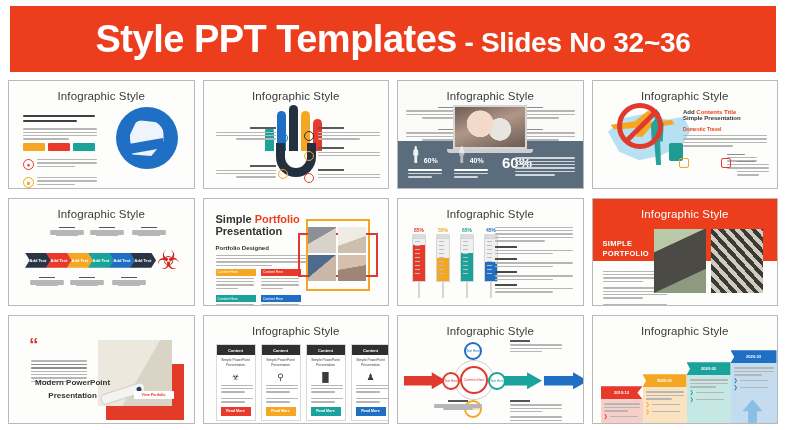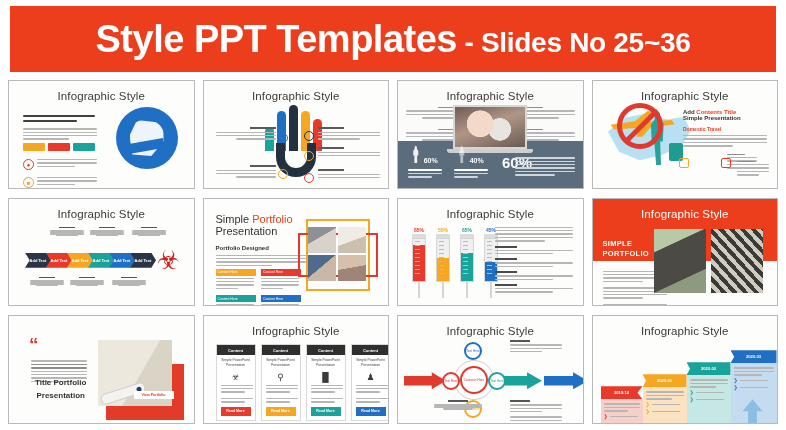--- a/index.html
+++ b/index.html
@@ -174,21 +174,21 @@
     clip-path: polygon(0 0, 82% 0, 100% 50%, 82% 100%, 0 100%, 18% 50%);
   }
   .tl-label { position: absolute; width: 40px; text-align: center; font-size: 3.6px; color:#666; }
   .tl-label .h { height: 1.8px; background: #555; width: 16px; margin: 0 auto 2px; }
   .biohazard {
     position: absolute; right: 12px; top: 48px; width: 26px; height: 26px;
     color: #d0221c; font-size: 26px; line-height: 26px; text-align: center;
   }
 
   
-  .s6-title { position: absolute; left: 12px; top: 14px; font-size: 11px; font-weight: normal; color: #333; }
+  .s6-title { position: absolute; left: 12px; top: 14px; font-size: 11px; font-weight: bold; color: #333; }
   .s6-title em { color: #ec3e1c; font-style: normal; }
   .s6-title .l2 { display: block; }
   .s6-sub { position: absolute; left: 12px; top: 46px; font-size: 6px; font-weight: bold; color: #333; }
   .s6-boxes { position: absolute; left: 12px; top: 70px; display: grid; grid-template-columns: 1fr 1fr; gap: 4px 5px; width: 86px; }
   .s6-box { width: 40px; }
   .s6-bh { height: 7px; display: flex; align-items: center; padding-left: 2px; font-size: 3.4px; color: #fff; }
   .s6-photos {
     position: absolute; right: 22px; top: 28px;
     display: grid; grid-template-columns: 28px 28px; grid-template-rows: 26px 26px; gap: 2px;
   }
@@ -283,21 +283,21 @@
     clip-path: polygon(50% 0, 100% 40%, 72% 40%, 72% 100%, 28% 100%, 28% 40%, 0 40%);
   }
 </style>
 </head>
 <body>
 
 <div class="page">
 
   <div class="banner">
     <div class="banner-text">
-      <span class="banner-main">Style PPT Templates</span><span class="banner-sub"> - Slides No 25~36</span>
+      <span class="banner-main">Style PPT Templates</span><span class="banner-sub"> - Slides No 32~36</span>
     </div>
   </div>
 
   <div class="grid">
 
     <div class="slide">
       <div class="s-inner">
         <div class="s-title">Infographic Style</div>
         <div class="s1-copy">
           <div class="s1-head" style="width:72px"></div>
@@ -763,21 +763,21 @@
           <div class="tline" style="width:56px"></div>
             <div class="tline" style="width:56px"></div>
           <div class="tline" style="width:36px"></div>
         </div>
         <div class="s9-red"></div>
         <div class="s9-img">
           <div class="thermo"></div>
         </div>
         <div class="s9-btn">View Portfolio</div>
         <div class="s9-title">
-          <div>Title Portfolio</div>
+          <div>Modern PowerPoint</div>
           <div style="text-align:center">Presentation</div>
         </div>
       </div>
     </div>
 
     <div class="slide">
       <div class="s-inner">
         <div class="s-title">Infographic Style</div>
         <div class="cards">
           <div class="card">

